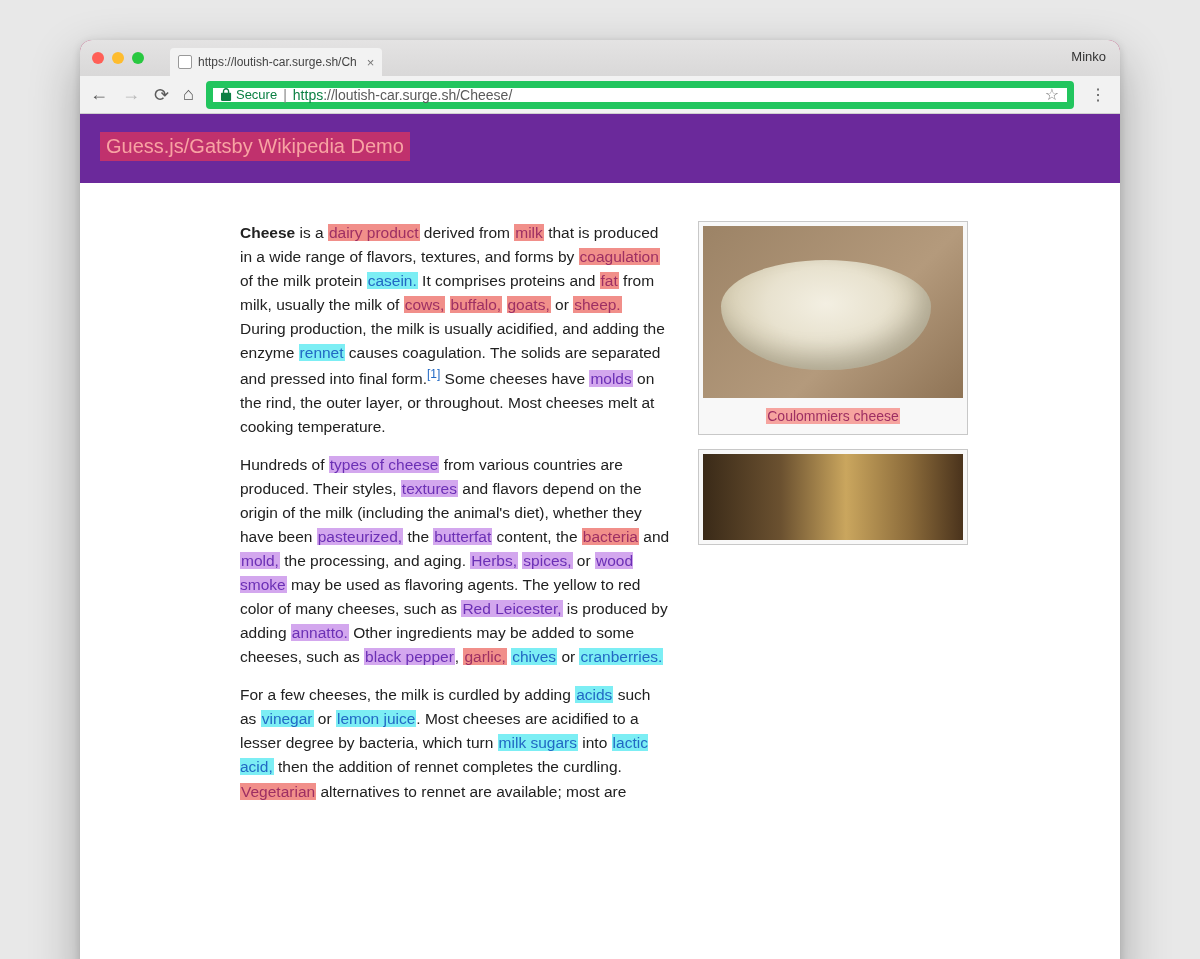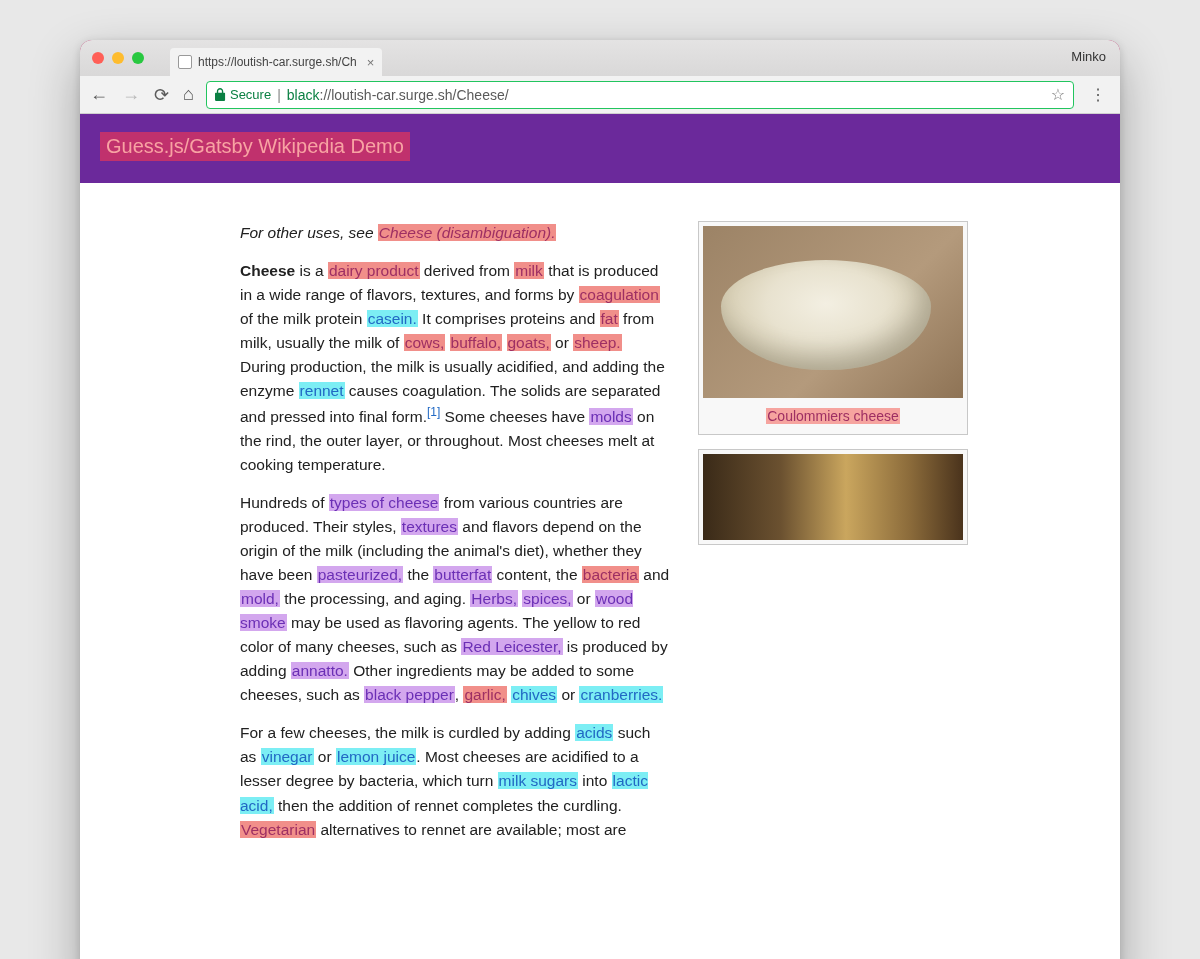--- a/index.html
+++ b/index.html
@@ -61,21 +61,21 @@
     align-items: center;
     padding: 0 10px;
     gap: 12px;
   }
   .nav-icons { display: flex; gap: 14px; align-items: center; color: #5a5a5a; }
   .nav-icons .disabled { color: #b8b8b8; }
   .nav-icons span { font-size: 18px; display: inline-flex; }
   .omnibox {
     flex: 1;
     height: 28px;
-    border: 1px solid #22c55e;
+    border: 7px solid #22c55e;
     border-radius: 4px;
     background: #fff;
     display: flex;
     align-items: center;
     padding: 0 8px;
     font-size: 14px;
     gap: 6px;
     justify-content: flex-end;
   }
   .secure { color: #0b8043; display: flex; align-items: center; gap: 4px; font-size: 13px; }
@@ -156,38 +156,35 @@
     </div>
     <div class="omnibox">
       <span class="secure">
         <svg viewBox="0 0 12 14">
             <path fill="#0b8043" d="M9 5V3.5C9 1.57 7.43 0 5.5 0S2 1.57 2 3.5V5H1c-.55 0-1 .45-1 1v7c0 .55.45 1 1 1h9c.55 0 1-.45 1-1V6c0-.55-.45-1-1-1H9zM3.5 3.5c0-1.1.9-2 2-2s2 .9 2 2V5h-4V3.5z"></path>
           </svg>
         <span>Secure</span>
       </span>
       <span style="color:#888">|</span>
       <span class="url-text">
-        <span class="https">black</span><span class="rest">://loutish-car.surge.sh/Cheese/</span>
+        <span class="https">https</span><span class="rest">://loutish-car.surge.sh/Cheese/</span>
       </span>
       <span class="star">☆</span>
     </div>
     <span class="menu-dots">⋮</span>
   </div>
 
   <div class="viewport">
     <div class="site-header">
       <span class="site-title">Guess.js/Gatsby Wikipedia Demo</span>
     </div>
 
     <div class="page-body">
       <div class="article">
 
-        <p class="hatnote">
-          <span>For other uses, see </span><a class="wl"><span class="hl c-pink">Cheese (disambiguation).</span></a>
-        </p>
 
         <p>
           <b>Cheese</b><span> is a </span><a class="wl"><span class="hl c-pink">dairy product</span></a><span> derived from </span><a class="wl"><span class="hl c-pink">milk</span></a><span> that is produced in a wide range of flavors, textures, and forms by </span><a class="wl"><span class="hl c-pink">coagulation</span></a><span> of the milk protein </span><a class="wl"><span class="hl c-cyan">casein.</span></a><span> It comprises proteins and </span><a class="wl"><span class="hl c-pink">fat</span></a><span> from milk, usually the milk of </span><a class="wl"><span class="hl c-pink">cows,</span></a><span> </span><a class="wl"><span class="hl c-pink">buffalo,</span></a><span> </span><a class="wl"><span class="hl c-pink">goats,</span></a><span> or </span><a class="wl"><span class="hl c-pink">sheep.</span></a><span> During production, the milk is usually acidified, and adding the enzyme </span><a class="wl"><span class="hl c-cyan">rennet</span></a><span> causes coagulation. The solids are separated and pressed into final form.</span><a class="wl ref">[1]</a><span> Some cheeses have </span><a class="wl"><span class="hl c-purple">molds</span></a><span> on the rind, the outer layer, or throughout. Most cheeses melt at cooking temperature.</span>
         </p>
 
         <p>
           <span>Hundreds of </span><a class="wl"><span class="hl c-purple">types of cheese</span></a><span> from various countries are produced. Their styles, </span><a class="wl"><span class="hl c-purple">textures</span></a><span> and flavors depend on the origin of the milk (including the animal's diet), whether they have been </span><a class="wl"><span class="hl c-purple">pasteurized,</span></a><span> the </span><a class="wl"><span class="hl c-purple">butterfat</span></a><span> content, the </span><a class="wl"><span class="hl c-pink">bacteria</span></a><span> and </span><a class="wl"><span class="hl c-purple">mold,</span></a><span> the processing, and aging. </span><a class="wl"><span class="hl c-purple">Herbs,</span></a><span> </span><a class="wl"><span class="hl c-purple">spices,</span></a><span> or </span><a class="wl"><span class="hl c-purple">wood smoke</span></a><span> may be used as flavoring agents. The yellow to red color of many cheeses, such as </span><a class="wl"><span class="hl c-purple">Red Leicester,</span></a><span> is produced by adding </span><a class="wl"><span class="hl c-purple">annatto.</span></a><span> Other ingredients may be added to some cheeses, such as </span><a class="wl"><span class="hl c-purple">black pepper</span></a><span>, </span><a class="wl"><span class="hl c-pink">garlic,</span></a><span> </span><a class="wl"><span class="hl c-cyan">chives</span></a><span> or </span><a class="wl"><span class="hl c-cyan">cranberries.</span></a>
         </p>
 
         <p>

